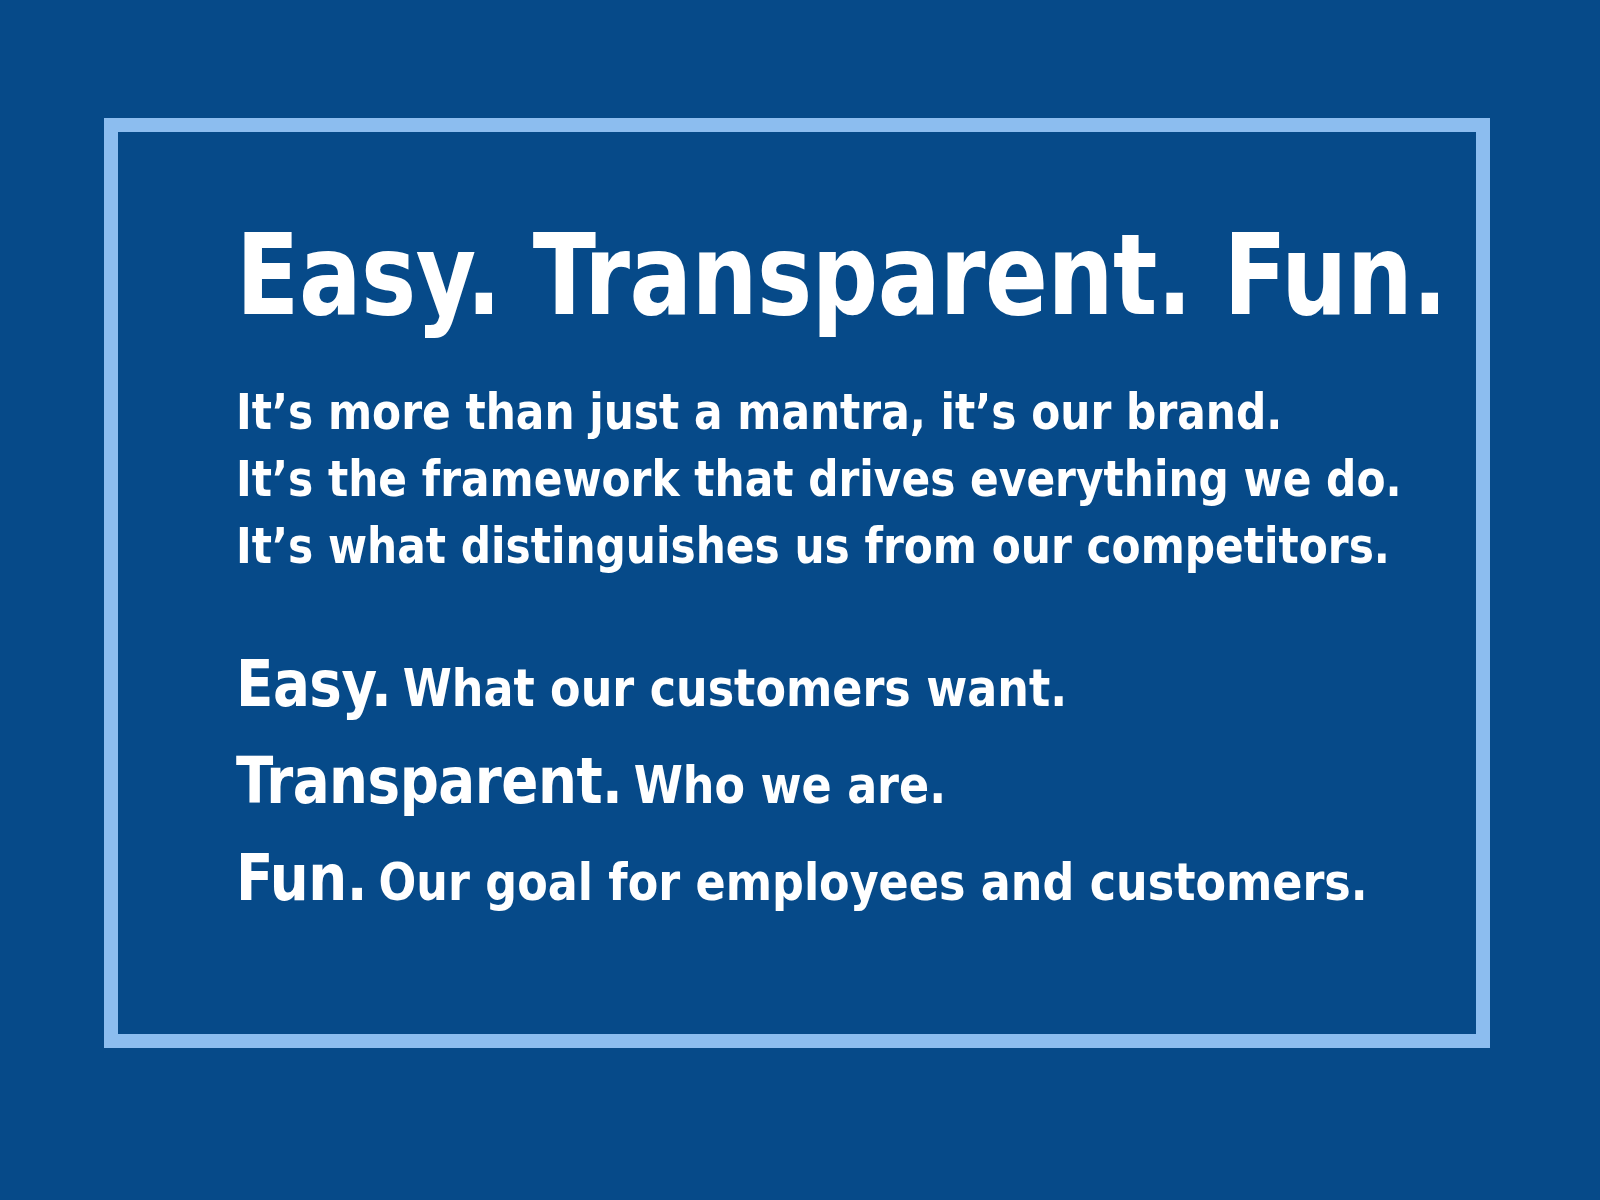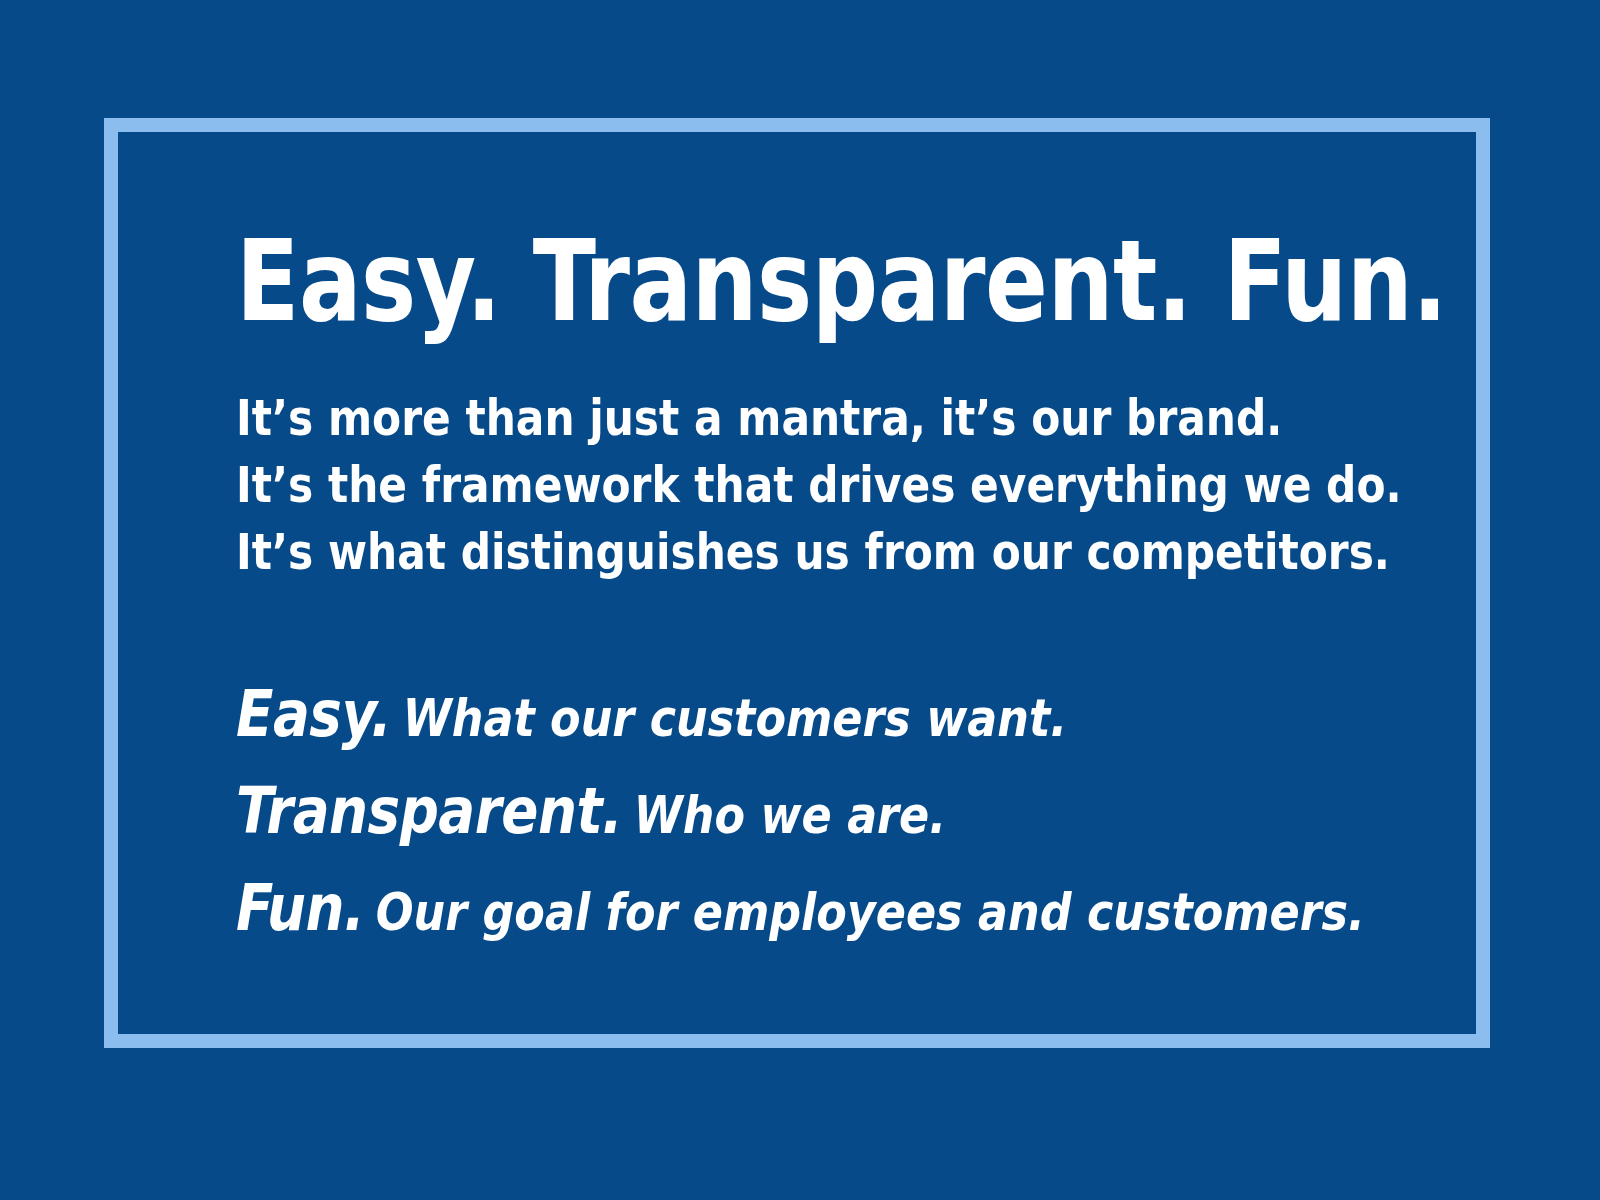--- a/index.html
+++ b/index.html
@@ -31,21 +31,21 @@
     height: 930px;
     box-sizing: border-box;
     border: 14px solid #8cbdef;
     pointer-events: none;
   }
 
   
   #content {
     position: absolute;
     left: 236px;
-    top: 225px;
+    top: 219px;
     width: 1180px;
   }
 
   .headline {
     font-family: "DejaVu Sans Condensed", "Liberation Sans Narrow", "Liberation Sans", sans-serif;
     font-weight: 700;
     font-size: 112px;
     line-height: 1.0;
     letter-spacing: -0.5px;
     color: #ffffff;
@@ -63,22 +63,21 @@
     font-weight: 600;
     font-size: 49px;
     line-height: 67px;
     color: #ffffff;
     white-space: nowrap;
     transform: scaleX(0.96);
     transform-origin: left center;
   }
 
   .defs {
-    margin-top: 88px;
-    font-style: italic;
+    margin-top: 64px;
   }
   .def-line {
     line-height: 80px;
     color: #ffffff;
     white-space: nowrap;
     transform: scaleX(0.95);
     transform-origin: left center;
   }
   .def-term {
     font-family: "DejaVu Sans Condensed", "Liberation Sans Narrow", "Liberation Sans", sans-serif;

